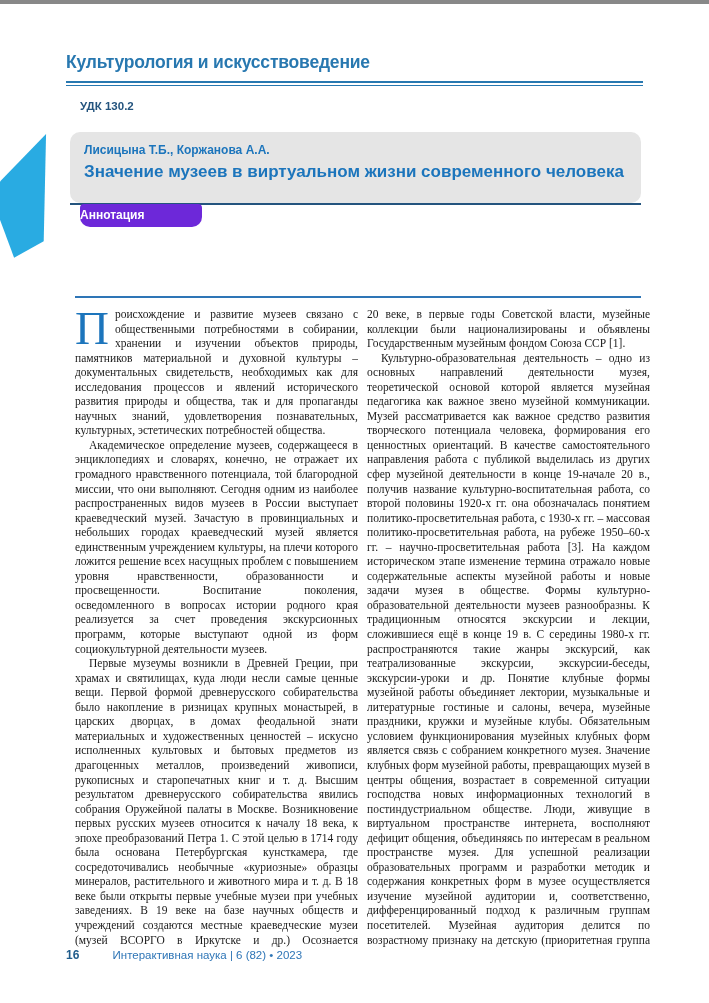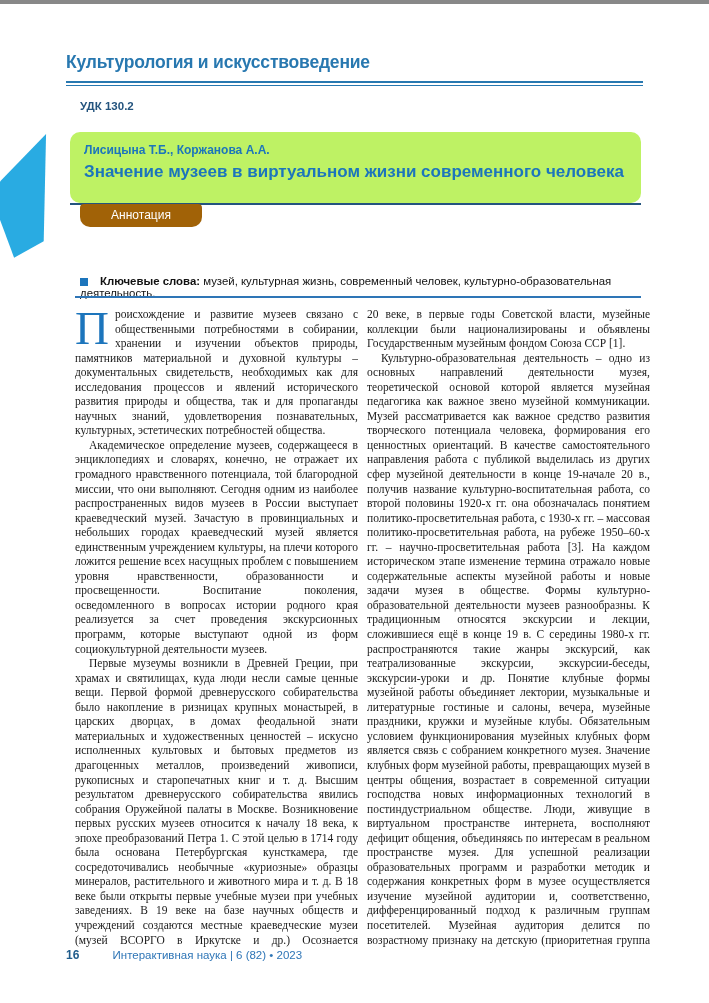--- a/index.html
+++ b/index.html
@@ -13,29 +13,29 @@
   
   .section-title{position:absolute;left:66px;top:48px;width:577px;margin:0;
     font-size:17.5px;font-weight:700;letter-spacing:-0.2px;color:#2878B0;}
   .double-rule{position:absolute;left:66px;top:77px;width:577px;height:2px;
     border-top:2px solid #2878B0;border-bottom:1px solid #2878B0;}
 
   .udk{position:absolute;left:80px;top:96px;font-size:11.5px;font-weight:700;color:#24547E;text-align:right;}
 
   
   .title-box{position:absolute;left:70px;top:128px;width:571px;height:71px;
-    background:#bef264;border-radius:10px;box-sizing:border-box;padding:11px 14px 0 14px;}
+    background:#e5e5e5;border-radius:10px;box-sizing:border-box;padding:11px 14px 0 14px;}
   .authors{font-size:12px;font-weight:700;color:#1C75BC;}
   .article-title{font-size:17px;font-weight:700;color:#1C75BC;margin-top:5px;}
 
   .dark-rule{position:absolute;left:70px;top:199px;width:571px;height:2px;background:#24547E;}
 
   .annotation-badge{position:absolute;left:80px;top:200px;width:122px;height:23px;
-    background:#a16207;border-radius:4px 4px 10px 10px;color:#ffffff;font-size:12px;
-    font-weight:400;text-align:center;line-height:23px;}
+    background:#6d28d9;border-radius:4px 4px 10px 10px;color:#ffffff;font-size:12px;
+    font-weight:700;text-align:left;line-height:23px;}
 
   .abstract{position:absolute;left:80px;top:235px;width:561px;margin:0;
     font-size:11.4px;line-height:13.8px;color:#222;text-align:justify;}
 
   .keywords-row{position:absolute;left:80px;top:271px;width:561px;
     font-size:11.4px;color:#111;}
   .kw-bullet{display:inline-block;width:8px;height:8px;background:#1C75BC;
     margin-right:12px;vertical-align:middle;}
   .kw-label{font-weight:700;}
 
@@ -72,24 +72,20 @@
   <div class="title-box">
     <div class="authors">Лисицына Т.Б., Коржанова А.А.</div>
     <div class="article-title">Значение музеев в виртуальном жизни современного человека</div>
   </div>
 
   <div class="dark-rule"></div>
 
   <div class="annotation-badge">Аннотация</div>
 
 
-  <div class="keywords-row">
-    <span class="kw-bullet"></span><span class="kw-label">Ключевые слова:</span>
-    <span class="kw-text">музей, культурная жизнь, современный человек, культурно-образовательная деятельность.</span>
-  </div>
 
   <div class="kw-rule"></div>
 
   <div class="columns">
     <div class="col">
         <p class="no-indent"><span class="dropcap">П</span>роисхождение и развитие музеев связано с общественными потребностями в собирании, хранении и изучении объектов природы, памятников материальной и духовной культуры – документальных свидетельств, необходимых как для исследования процессов и явлений исторического развития природы и общества, так и для пропаганды научных знаний, удовлетворения познавательных, культурных, эстетических потребностей общества.</p>
         <p class="">Академическое определение музеев, содержащееся в энциклопедиях и словарях, конечно, не отражает их громадного нравственного потенциала, той благородной миссии, что они выполняют. Сегодня одним из наиболее распространенных видов музеев в России выступает краеведческий музей. Зачастую в провинциальных и небольших городах краеведческий музей является единственным учреждением культуры, на плечи которого ложится решение всех насущных проблем с повышением уровня нравственности, образованности и просвещенности. Воспитание поколения, осведомленного в вопросах истории родного края реализуется за счет проведения экскурсионных программ, которые выступают одной из форм социокультурной деятельности музеев.</p>
         <p class="">Первые музеумы возникли в Древней Греции, при храмах и святилищах, куда люди несли самые ценные вещи. Первой формой древнерусского собирательства было накопление в ризницах крупных монастырей, в царских дворцах, в домах феодальной знати материальных и художественных ценностей – искусно исполненных культовых и бытовых предметов из драгоценных металлов, произведений живописи, рукописных и старопечатных книг и т. д. Высшим результатом древнерусского собирательства явились собрания Оружейной палаты в Москве. Возникновение первых русских музеев относится к началу 18 века, к эпохе преобразований Петра 1. С этой целью в 1714 году была основана Петербургская кунсткамера, где сосредоточивались необычные «куриозные» образцы минералов, растительного и животного мира и т. д. В 18 веке были открыты первые учебные музеи при учебных заведениях. В 19 веке на базе научных обществ и учреждений создаются местные краеведческие музеи (музей ВСОРГО в Иркутске и др.) Осознается образовательно-просветительское значение музеев. Значительная часть музеев создается по инициативе общественности. В</p>
       </div>
     <div class="col">

